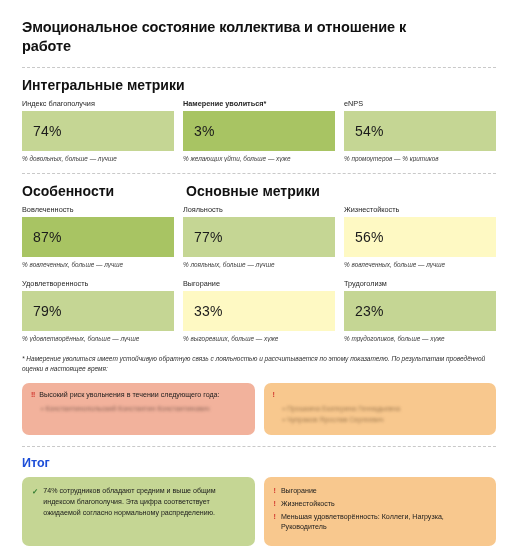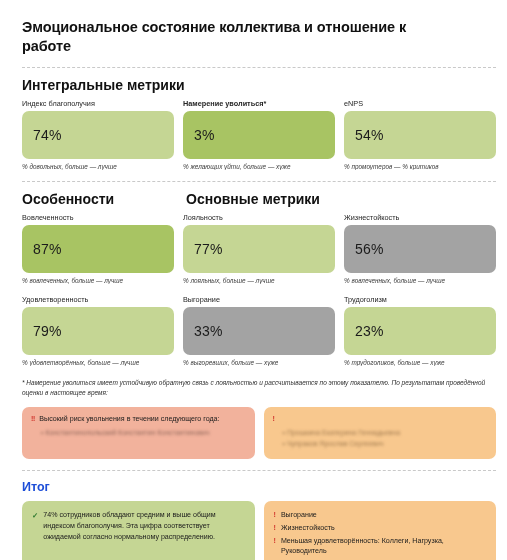--- a/index.html
+++ b/index.html
@@ -30,29 +30,29 @@
   .grid { display: flex; gap: 9px; }
   .col { flex: 1 1 0; min-width: 0; }
 
   .metric-label {
     font-size: 7.3px; color: #262626; margin-bottom: 3px;
     white-space: nowrap; overflow: hidden;
   }
   .metric-label.bold { font-weight: bold; }
 
   .card {
-    height: 48px; border-radius: 7px;
+    height: 40px; border-radius: 0;
     display: flex; align-items: center;
     padding-left: 11px;
   }
   .card .val { font-size: 14px; color: #1b1b1b; letter-spacing: 0.2px; }
 
   .green-light { background: #c5d694; }
   .green-dark  { background: #a8c463; }
-  .orange      { background: #a3a3a3; text-align: center; }
+  .orange      { background: #fef9c3; text-align: center; }
 
   .metric-note {
     font-size: 6.4px; font-style: italic; color: #3a3a3a;
     margin-top: 4px; white-space: nowrap; overflow: hidden;
   }
 
   .row-gap { height: 11px; }
 
   .footnote {
     font-size: 6.5px; font-style: italic; color: #2e2e2e;

